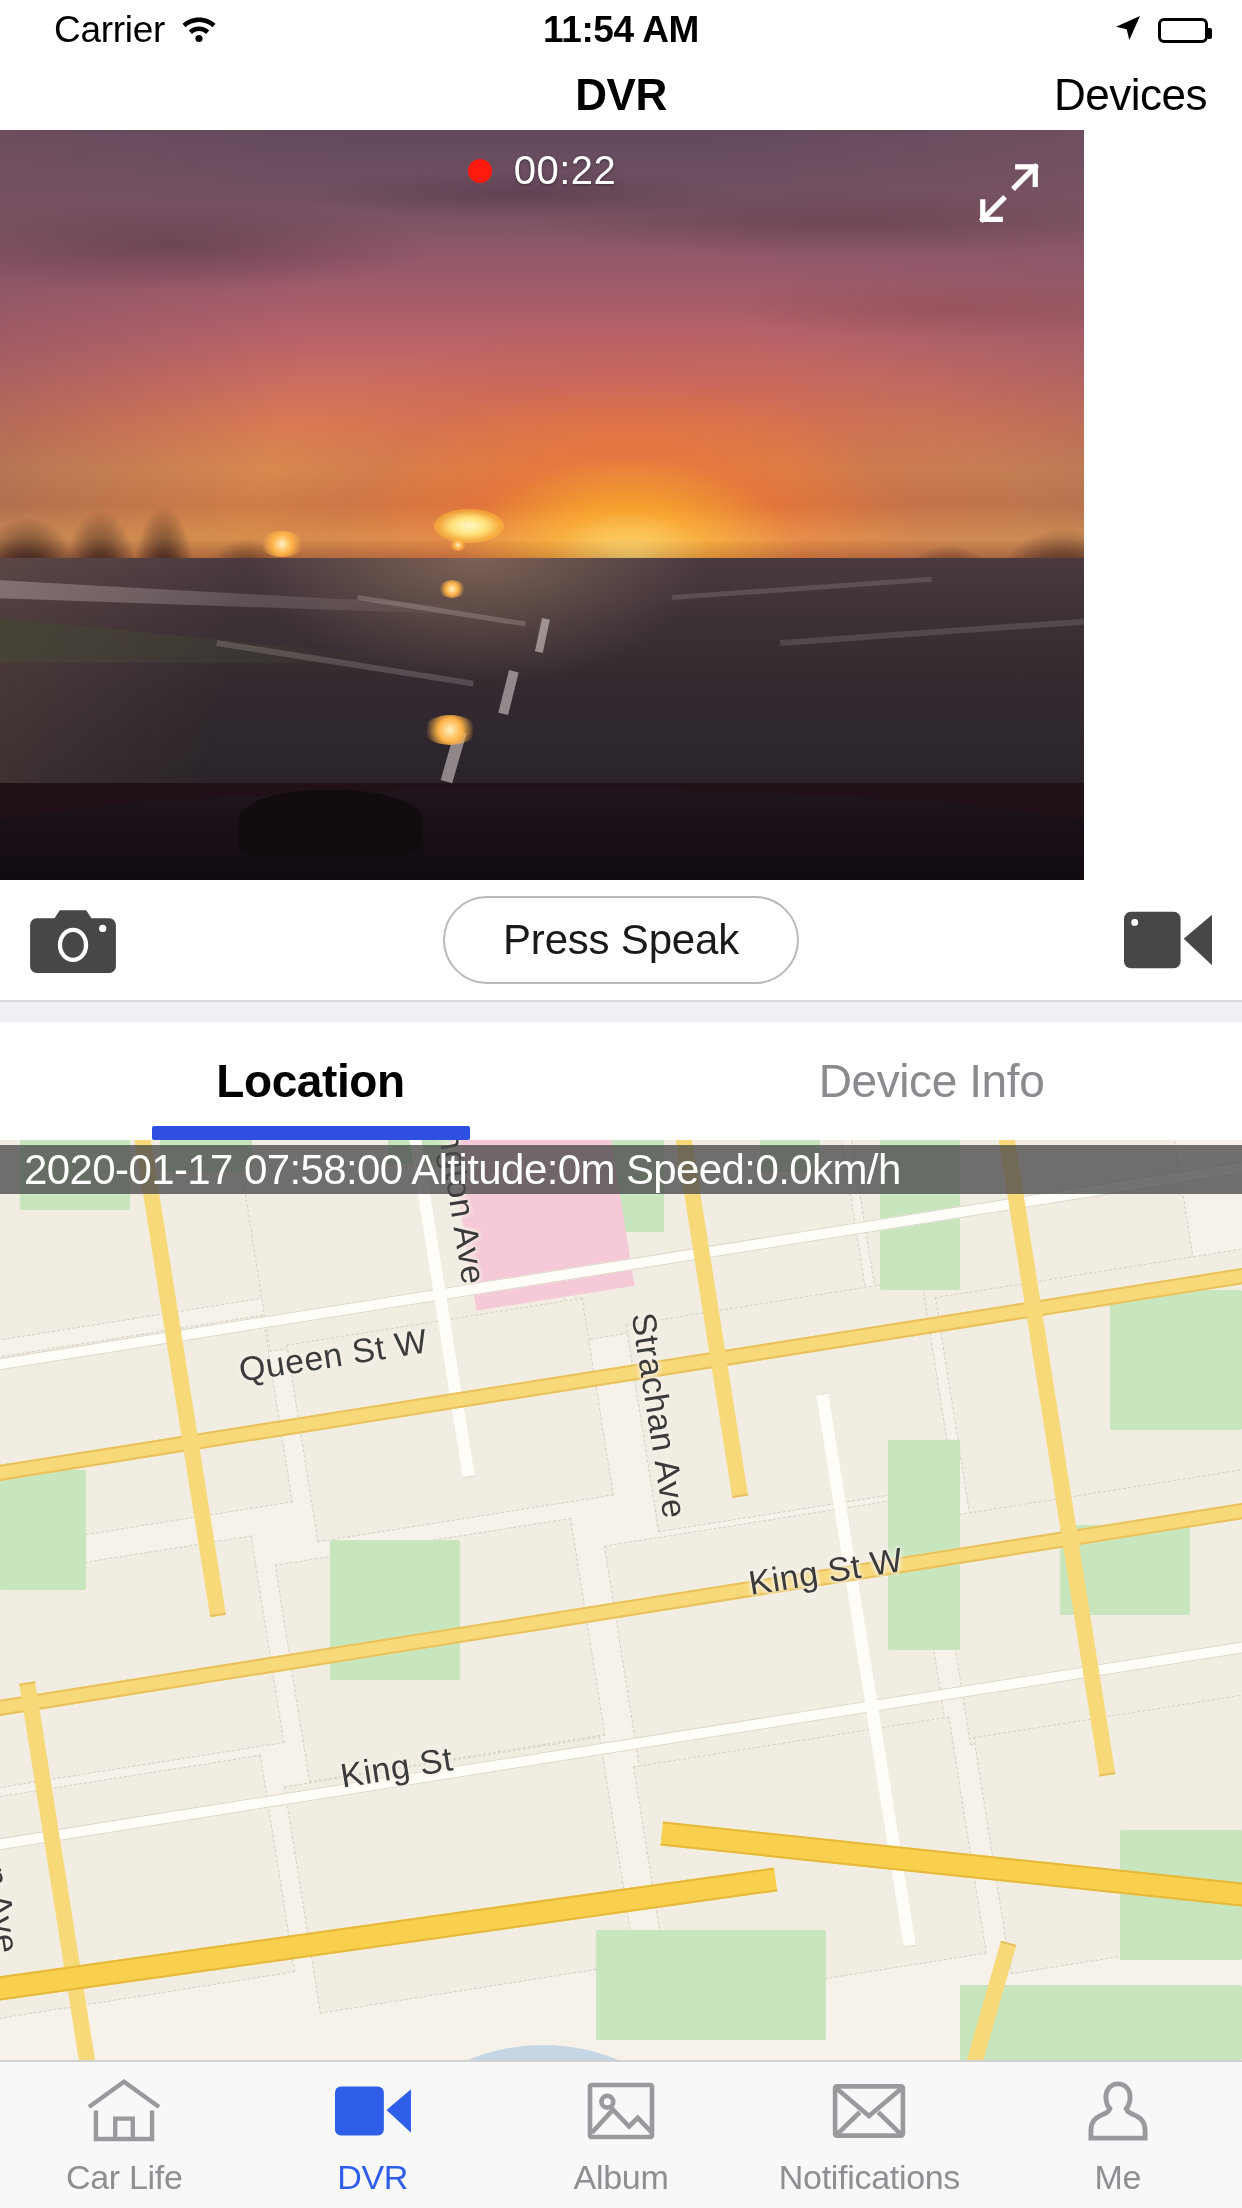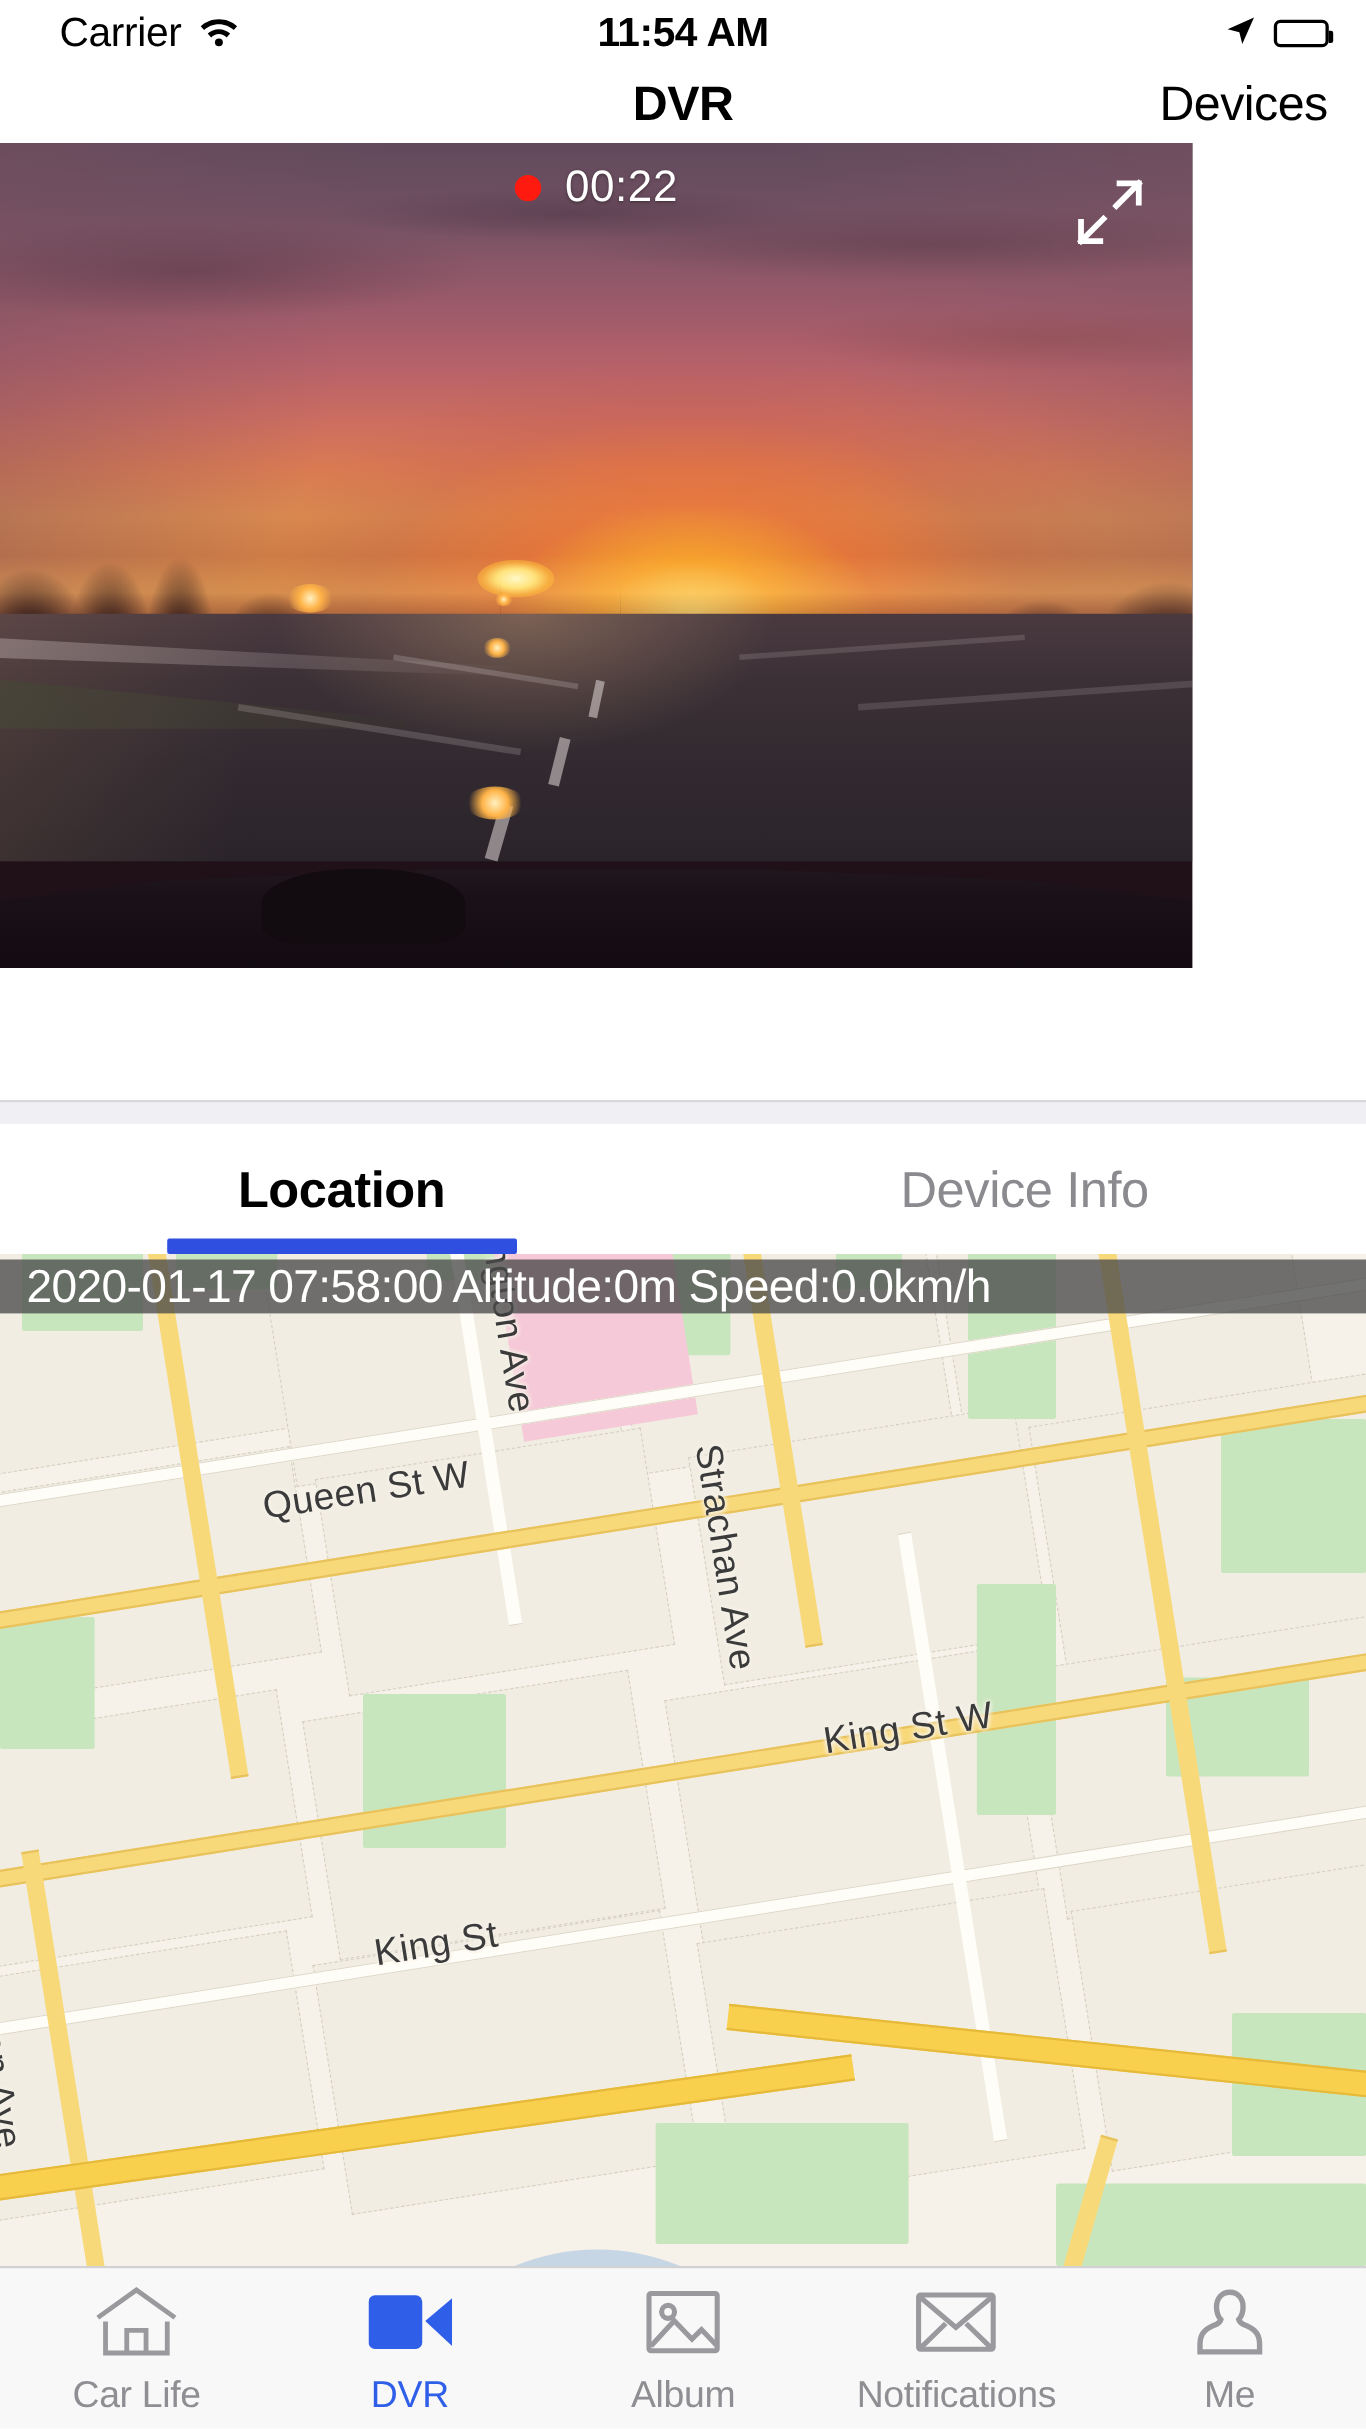--- a/index.html
+++ b/index.html
@@ -309,20 +309,40 @@
     <div class="expand-btn">
       <svg width="70" height="70" viewBox="0 0 24 24" fill="none" stroke="#ffffff" stroke-width="1.8" stroke-linecap="square">
         <path d="M14 10 L21 3"></path>
         <path d="M15 3 L21 3 L21 9"></path>
         <path d="M10 14 L3 21"></path>
         <path d="M9 21 L3 21 L3 15"></path>
       </svg>
     </div>
   </div>
 
+  <div class="controlbar">
+    <span class="cam-icon">
+      <svg width="86" height="66" viewBox="0 0 26 20">
+        <path d="M9 1h8l1.6 2.4H24a2 2 0 0 1 2 2V18a2 2 0 0 1-2 2H2a2 2 0 0 1-2-2V5.4a2 2 0 0 1 2-2h5.4z" fill="#474747"></path>
+        <ellipse cx="13" cy="11.5" rx="4.6" ry="5.2" fill="#fff"></ellipse>
+        <ellipse cx="13" cy="11.5" rx="3.3" ry="3.9" fill="#474747"></ellipse>
+        <circle cx="22" cy="6.5" r="1.1" fill="#fff"></circle>
+      </svg>
+    </span>
+    <div class="speak-btn">
+      <span>Press Speak</span>
+    </div>
+    <span class="vid-icon">
+      <svg width="88" height="62" viewBox="0 0 28 18">
+        <rect x="0" y="0" width="18" height="18" rx="2.2" fill="#474747"></rect>
+        <path d="M19 8.6 L28 1 L28 17 Z" fill="#474747"></path>
+        <circle cx="3.4" cy="3.4" r="1.1" fill="#fff"></circle>
+      </svg>
+    </span>
+  </div>
 
   <div class="gray-gap"></div>
   <div class="gray-gap-line"></div>
 
   <div class="segtabs">
     <div class="segtab active">
       <span>Location</span>
       <span class="underline"></span>
     </div>
     <div class="segtab inactive">

